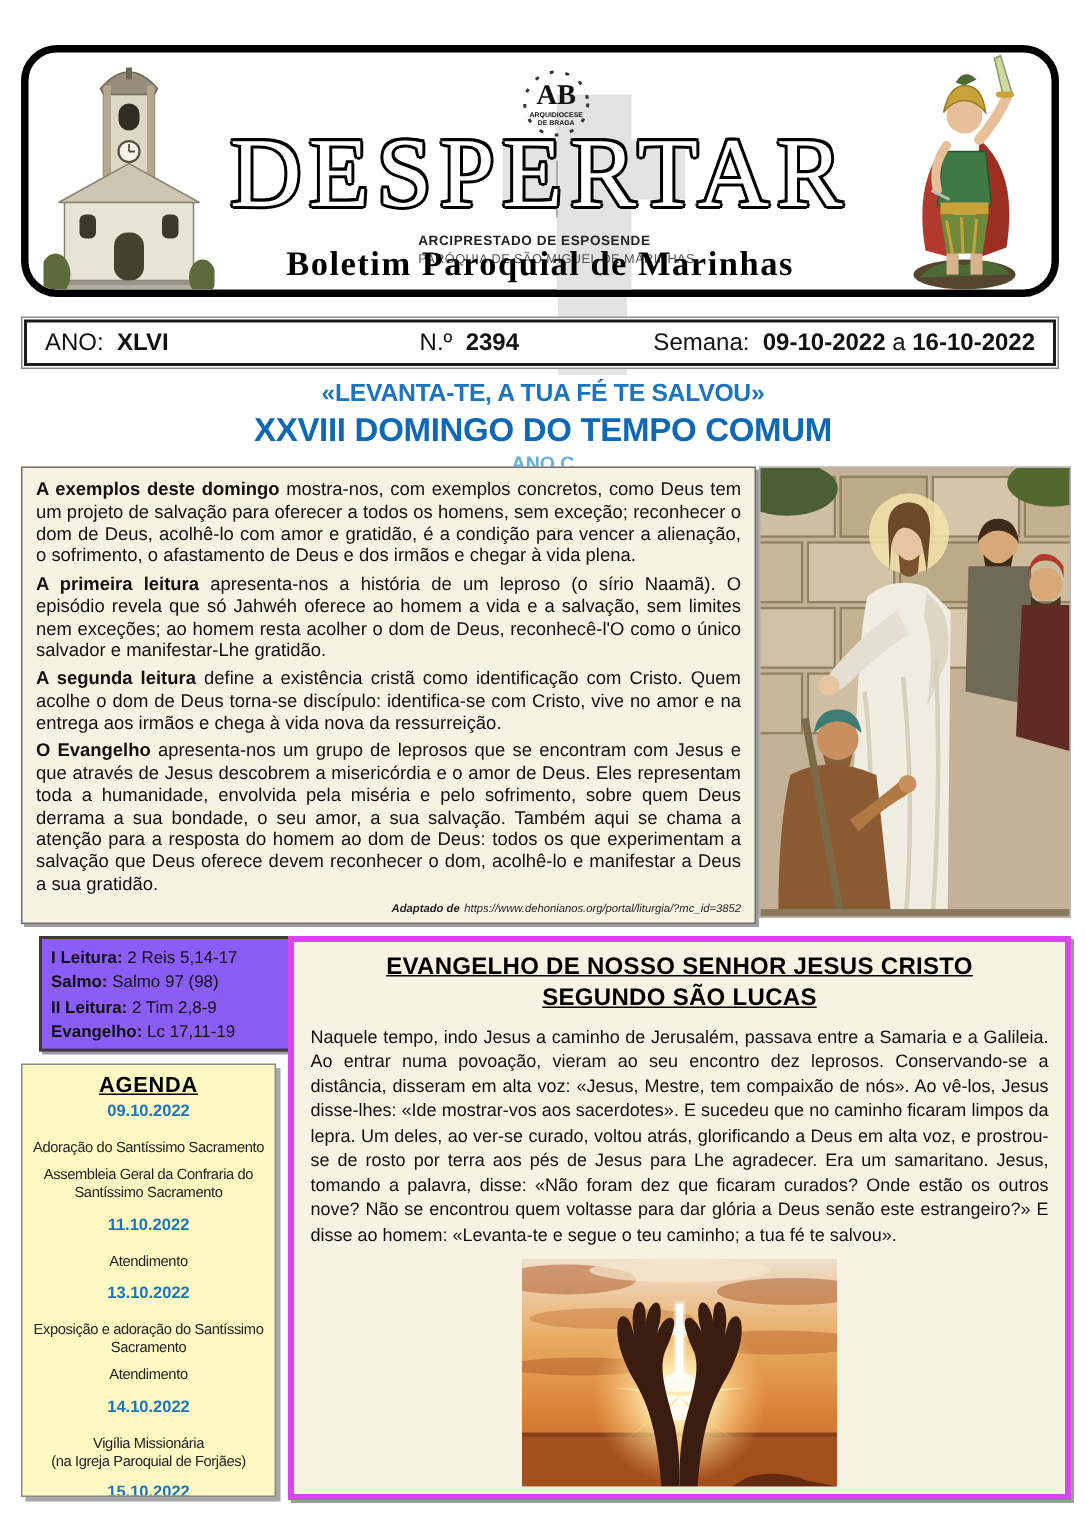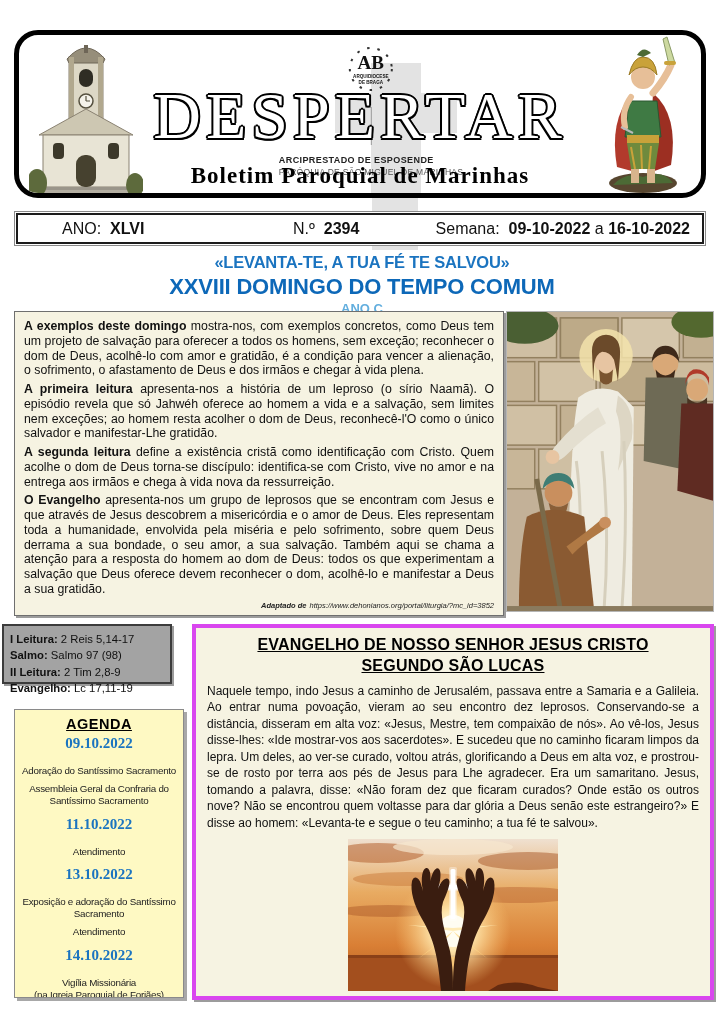--- a/index.html
+++ b/index.html
@@ -27,21 +27,21 @@
             color:#fff;
             text-shadow:2px 0 #000,-2px 0 #000,0 2px #000,0 -2px #000,
                         1.5px 1.5px #000,-1.5px -1.5px #000,1.5px -1.5px #000,-1.5px 1.5px #000;}
   .mh-subtitle{position:absolute;left:0;top:128px;width:100%;text-align:center;
                font-family:"Liberation Serif",serif;font-weight:bold;font-size:23px;letter-spacing:1px;color:#000;}
 
   
   .infobar-outer{position:absolute;left:14px;top:211px;width:692px;border:1px solid #8a8a8a;background:#fff;
                  padding:1px;z-index:1;box-sizing:border-box;}
   .infobar{border:2px solid #1c1c1c;height:27px;display:flex;align-items:center;padding:0 12px;font-size:16px;}
-  .ib-cell{white-space:nowrap;margin-left:32px;}
+  .ib-cell{white-space:nowrap;}
   .ib-left{flex:1;text-align:left;}
   .ib-mid{flex:1;text-align:center;}
   .ib-right{flex:1.5;text-align:right;}
   .ib-val{font-weight:bold;}
 
   
   .headline{position:absolute;left:0;top:253px;width:724px;text-align:center;z-index:1;}
   .hl-quote{font-size:16.5px;font-weight:bold;color:#1b74c0;letter-spacing:-.2px;}
   .hl-title{font-size:22px;font-weight:bold;color:#0d68b8;letter-spacing:-.2px;margin-top:2px;}
   .hl-year{font-size:13px;font-weight:bold;color:#62aede;margin-top:1px;}
@@ -53,32 +53,32 @@
   .commentary p{margin:0 0 4px 0;font-size:12.3px;line-height:1.2;text-align:justify;}
   .lead{font-weight:bold;}
   .source-line{text-align:right;font-size:7.5px;font-style:italic;color:#222;margin-top:1px;}
   .source-lead{font-weight:bold;margin-right:3px;}
 
   .jesus-img{position:absolute;left:506px;top:311px;width:208px;height:301px;z-index:1;
              border:1px solid #b5b5b5;box-sizing:border-box;background:#c3b198;}
   .jesus-img svg{display:block;width:100%;height:100%;}
 
   
-  .readings{position:absolute;left:2px;top:624px;width:170px;height:60px;background:#a3a3a3;
+  .readings{position:absolute;left:26px;top:624px;width:170px;height:77px;background:#8b5cf6;
             border:2px solid #3c3c3c;box-shadow:2px 2px 0 #9c9c9c;box-sizing:border-box;
             padding:5px 6px;z-index:1;}
   .rd-row{font-size:11.3px;line-height:1.45;white-space:nowrap;}
   .rd-label{font-weight:bold;}
 
   
   .agenda{position:absolute;left:14px;top:709px;width:170px;height:289px;background:#fef9c3;
           border:1px solid #8a8a8a;box-shadow:3px 3px 0 #a8a8a8;box-sizing:border-box;
           padding:6px 3px;text-align:center;overflow:hidden;z-index:1;}
   .ag-title{font-size:14.5px;font-weight:bold;text-decoration:underline;letter-spacing:.5px;color:#000;}
-  .ag-date{font-size:15px;font-weight:bold;color:#1b74c0;margin-top:8px;font-family:Liberation Serif, serif;}
+  .ag-date{font-size:11px;font-weight:bold;color:#1b74c0;margin-top:8px;}
   .ag-text{font-size:9.8px;line-height:1.25;color:#222;margin-top:13px;letter-spacing:-.25px;}
   .ag-text.tight{margin-top:0;}
   .ag-date.first{margin-top:3px;}
 
   
   .gospel{position:absolute;left:192px;top:624px;width:522px;height:376px;background:#f6f3e2;
           border:4px solid #d946ef;box-shadow:2px 2px 0 #9c9c9c;box-sizing:border-box;
           padding:7px 11px;overflow:hidden;z-index:1;}
   .gp-title{ text-align:center;font-size:16px;font-weight:800;line-height:1.3;color:#000;
              text-decoration:underline;letter-spacing:.2px;}

